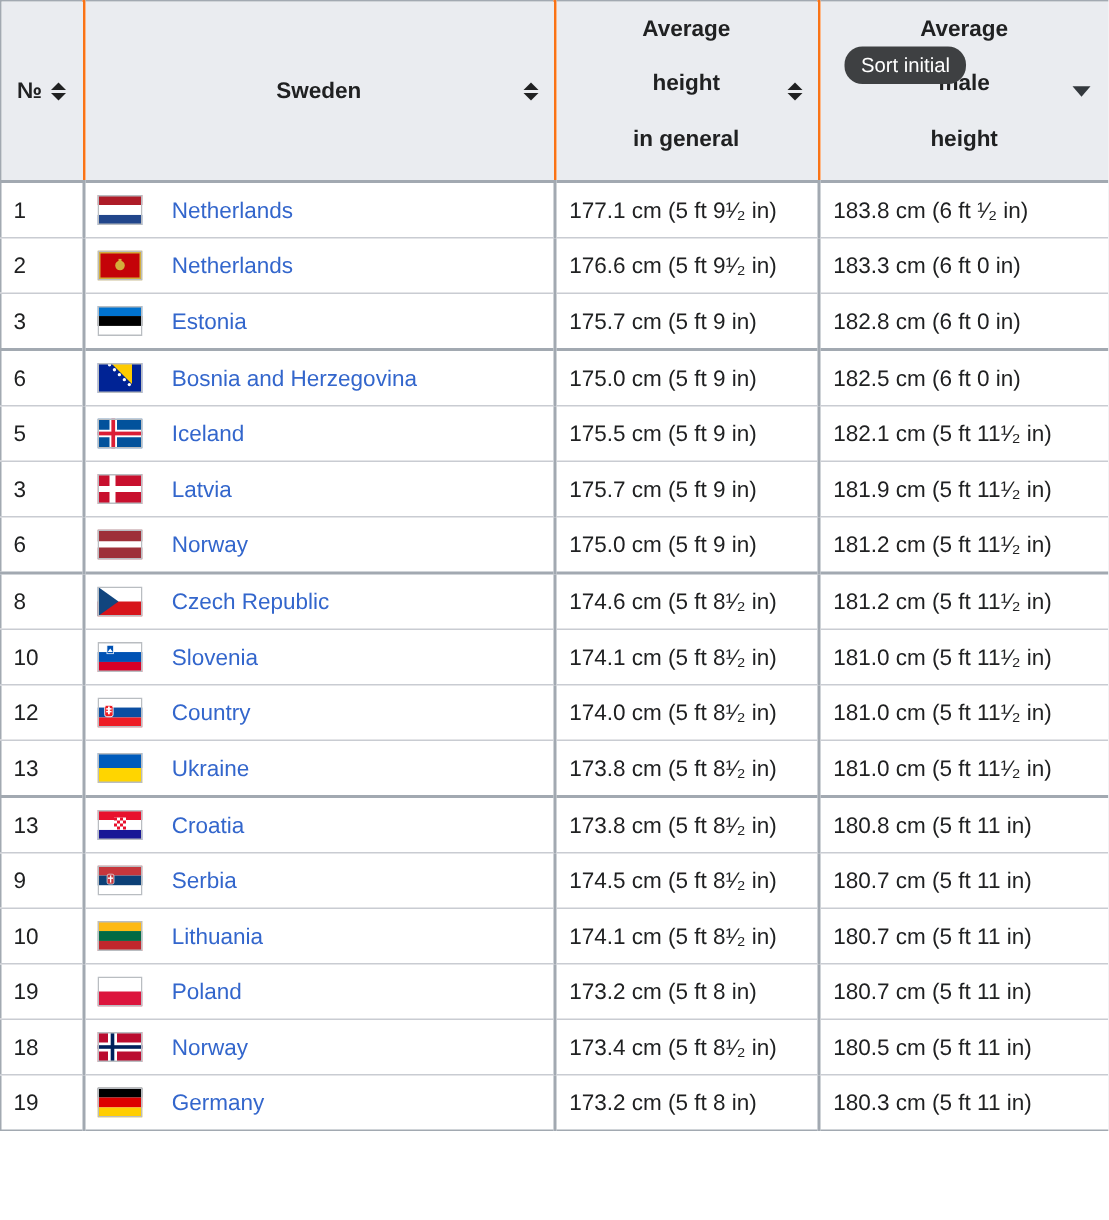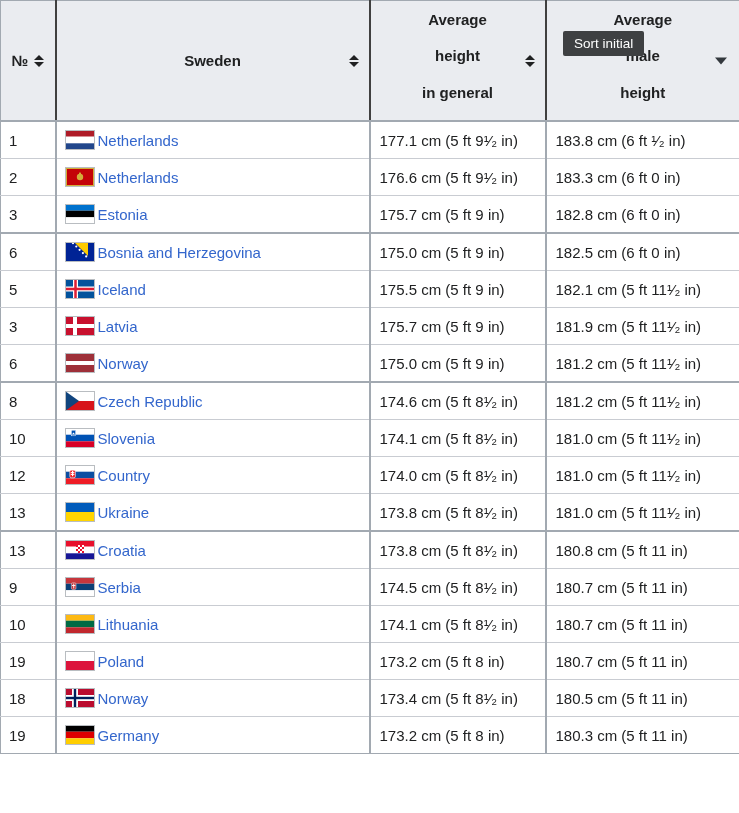--- a/index.html
+++ b/index.html
@@ -5,21 +5,21 @@
   html,body{margin:0;padding:0;background:#fff;}
   body{font-family:"Liberation Sans","DejaVu Sans",sans-serif;color:#202122;}
   .wrap{position:relative;width:739px;height:813px;overflow:hidden;background:#fff;}
 
   table.heights{border-collapse:collapse;table-layout:fixed;width:739px;border:1px solid #a2a9b1;}
   col.c-rank{width:55px;} col.c-country{width:314px;} col.c-hgen{width:176px;} col.c-hmale{width:194px;}
 
   thead th{
     background:#eaecf0;height:119px;vertical-align:middle;position:relative;
     font-weight:bold;font-size:15px;color:#202122;padding:0;cursor:pointer;
-    border-left:2px solid #404040;border-bottom:2px solid #a2a9b1;
+    border-left:2px solid #f97316;border-bottom:2px solid #a2a9b1;
   }
   thead th:first-child{border-left:none;}
   .th-lines{display:flex;flex-direction:column;justify-content:center;align-items:center;height:100%;line-height:36.5px;position:relative;top:-4px;}
   .th-single{display:flex;align-items:center;justify-content:center;height:100%;gap:6px;}
 
   
   .sort-both{display:inline-flex;flex-direction:column;gap:2px;}
   .sort-both .tri-up{width:0;height:0;border-left:5px solid transparent;border-right:5px solid transparent;border-bottom:5px solid #202122;}
   .sort-both .tri-down{width:0;height:0;border-left:5px solid transparent;border-right:5px solid transparent;border-top:5px solid #202122;}
   .sort-abs{position:absolute;top:50%;transform:translateY(-50%);right:10px;}
@@ -28,31 +28,31 @@
 
   tbody td{
     background:#fff;height:36px;font-size:15px;padding:0;vertical-align:middle;
     border-left:2px solid #a2a9b1;border-top:1px solid #c9ccd2;
   }
   tbody td:first-child{border-left:none;}
   tbody tr:first-child td{border-top:none;}
   tbody tr.group-start td{border-top:2px solid #a2a9b1;}
 
   td.rank{padding-left:8px;}
-  .country-inner{display:flex;align-items:center;gap:3px;padding-left:8px;}
+  .country-inner{display:flex;align-items:center;gap:20px;padding-left:8px;}
   td.hval{padding-left:9px;}
   a.country-link{color:#3366cc;text-decoration:none;cursor:pointer;}
   .flag{display:inline-flex;width:30px;height:20px;flex:0 0 30px;}
   .flag svg{width:30px;height:20px;display:block;}
 
   
   .sort-tooltip{
     position:absolute;left:563px;top:31px;z-index:10;
     background:#3e4042;color:#ffffff;font-size:13.5px;line-height:17px;
-    padding:4px 11px;white-space:nowrap;border-radius:2px;
+    padding:4px 11px;white-space:nowrap;border-radius:12px;
   }
 </style>
 </head>
 <body>
 
 <div class="wrap">
 
   <table class="heights">
     <colgroup>
       <col class="c-rank">

